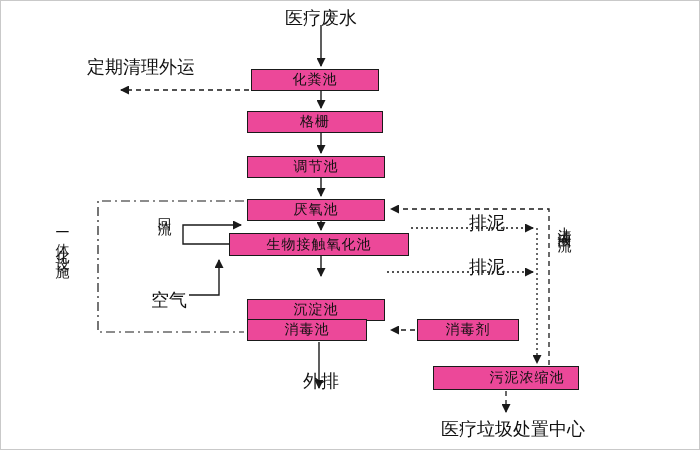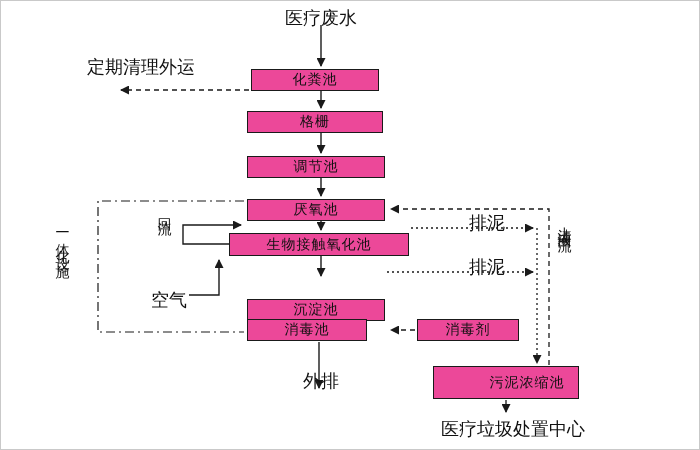--- a/index.html
+++ b/index.html
@@ -87,21 +87,21 @@
   <div class="lbl center" style="left:270px; top:5px; width:100px;">医疗废水</div>
 
   <div class="node" style="left:250px; top:68px; width:128px; height:22px;">化粪池</div>
   <div class="node" style="left:246px; top:110px; width:136px; height:22px;">格栅</div>
   <div class="node" style="left:246px; top:155px; width:138px; height:22px;">调节池</div>
   <div class="node" style="left:228px; top:232px; width:180px; height:23px;">生物接触氧化池</div>
   <div class="node" style="left:246px; top:198px; width:138px; height:22px;">厌氧池</div>
   <div class="node" style="left:246px; top:278px; width:138px; height:22px;margin-top:20px;">沉淀池</div>
   <div class="node" style="left:246px; top:318px; width:120px; height:22px;">消毒池</div>
   <div class="node" style="left:416px; top:318px; width:102px; height:22px;">消毒剂</div>
-  <div class="node" style="left:432px; top:365px; width:146px; height:33px;padding-left:42px;">污泥浓缩池</div>
+  <div class="node" style="left:432px; top:365px; width:146px; height:24px;padding-left:42px;">污泥浓缩池</div>
 
   <div class="lbl" style="left:86px; top:54px;">定期清理外运</div>
   <div class="vlbl" style="left:157px; top:206px;">回流</div>
   <div class="lbl" style="left:150px; top:287px;">空气</div>
   <div class="lbl" style="left:468px; top:210px;">排泥</div>
   <div class="lbl" style="left:468px; top:254px;">排泥</div>
   <div class="vlbl" style="left:557px; top:214px;">上清液回流</div>
   <div class="vlbl wide" style="left:55px; top:224px;">一体化设施</div>
   <div class="lbl center" style="left:298px; top:368px; width:44px;">外排</div>
   <div class="lbl center" style="left:422px; top:416px; width:180px;">医疗垃圾处置中心</div>

